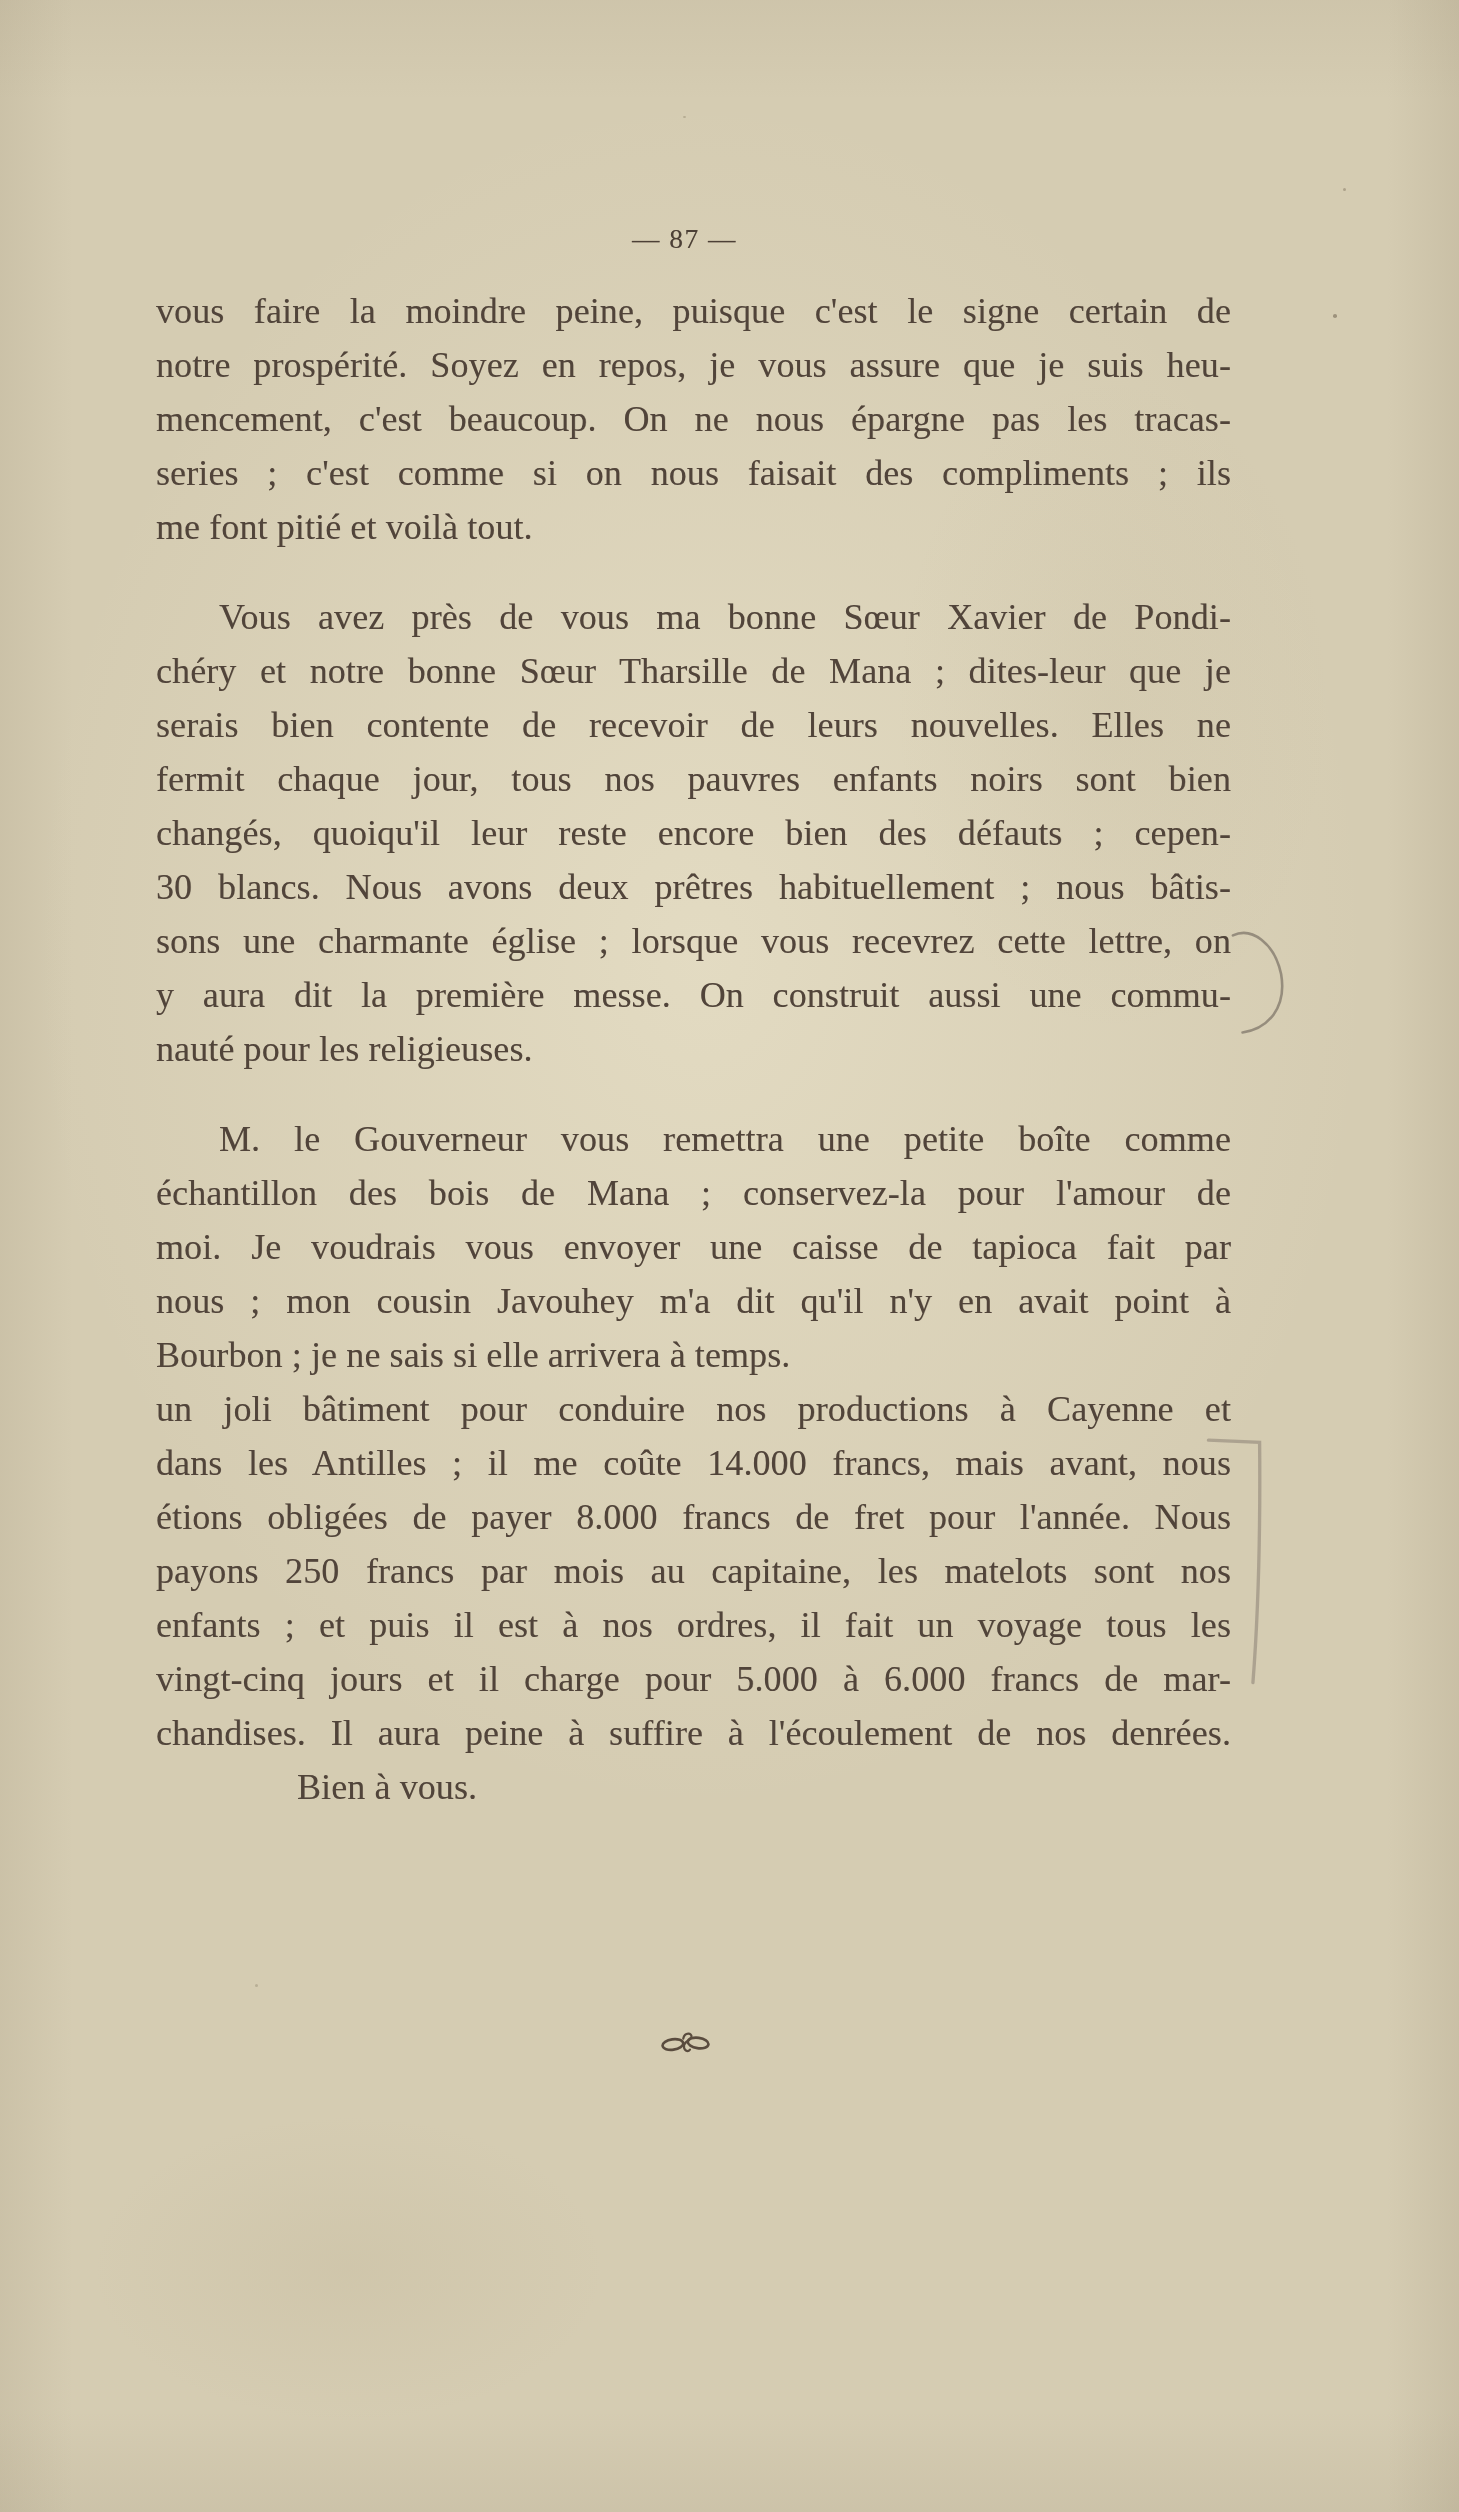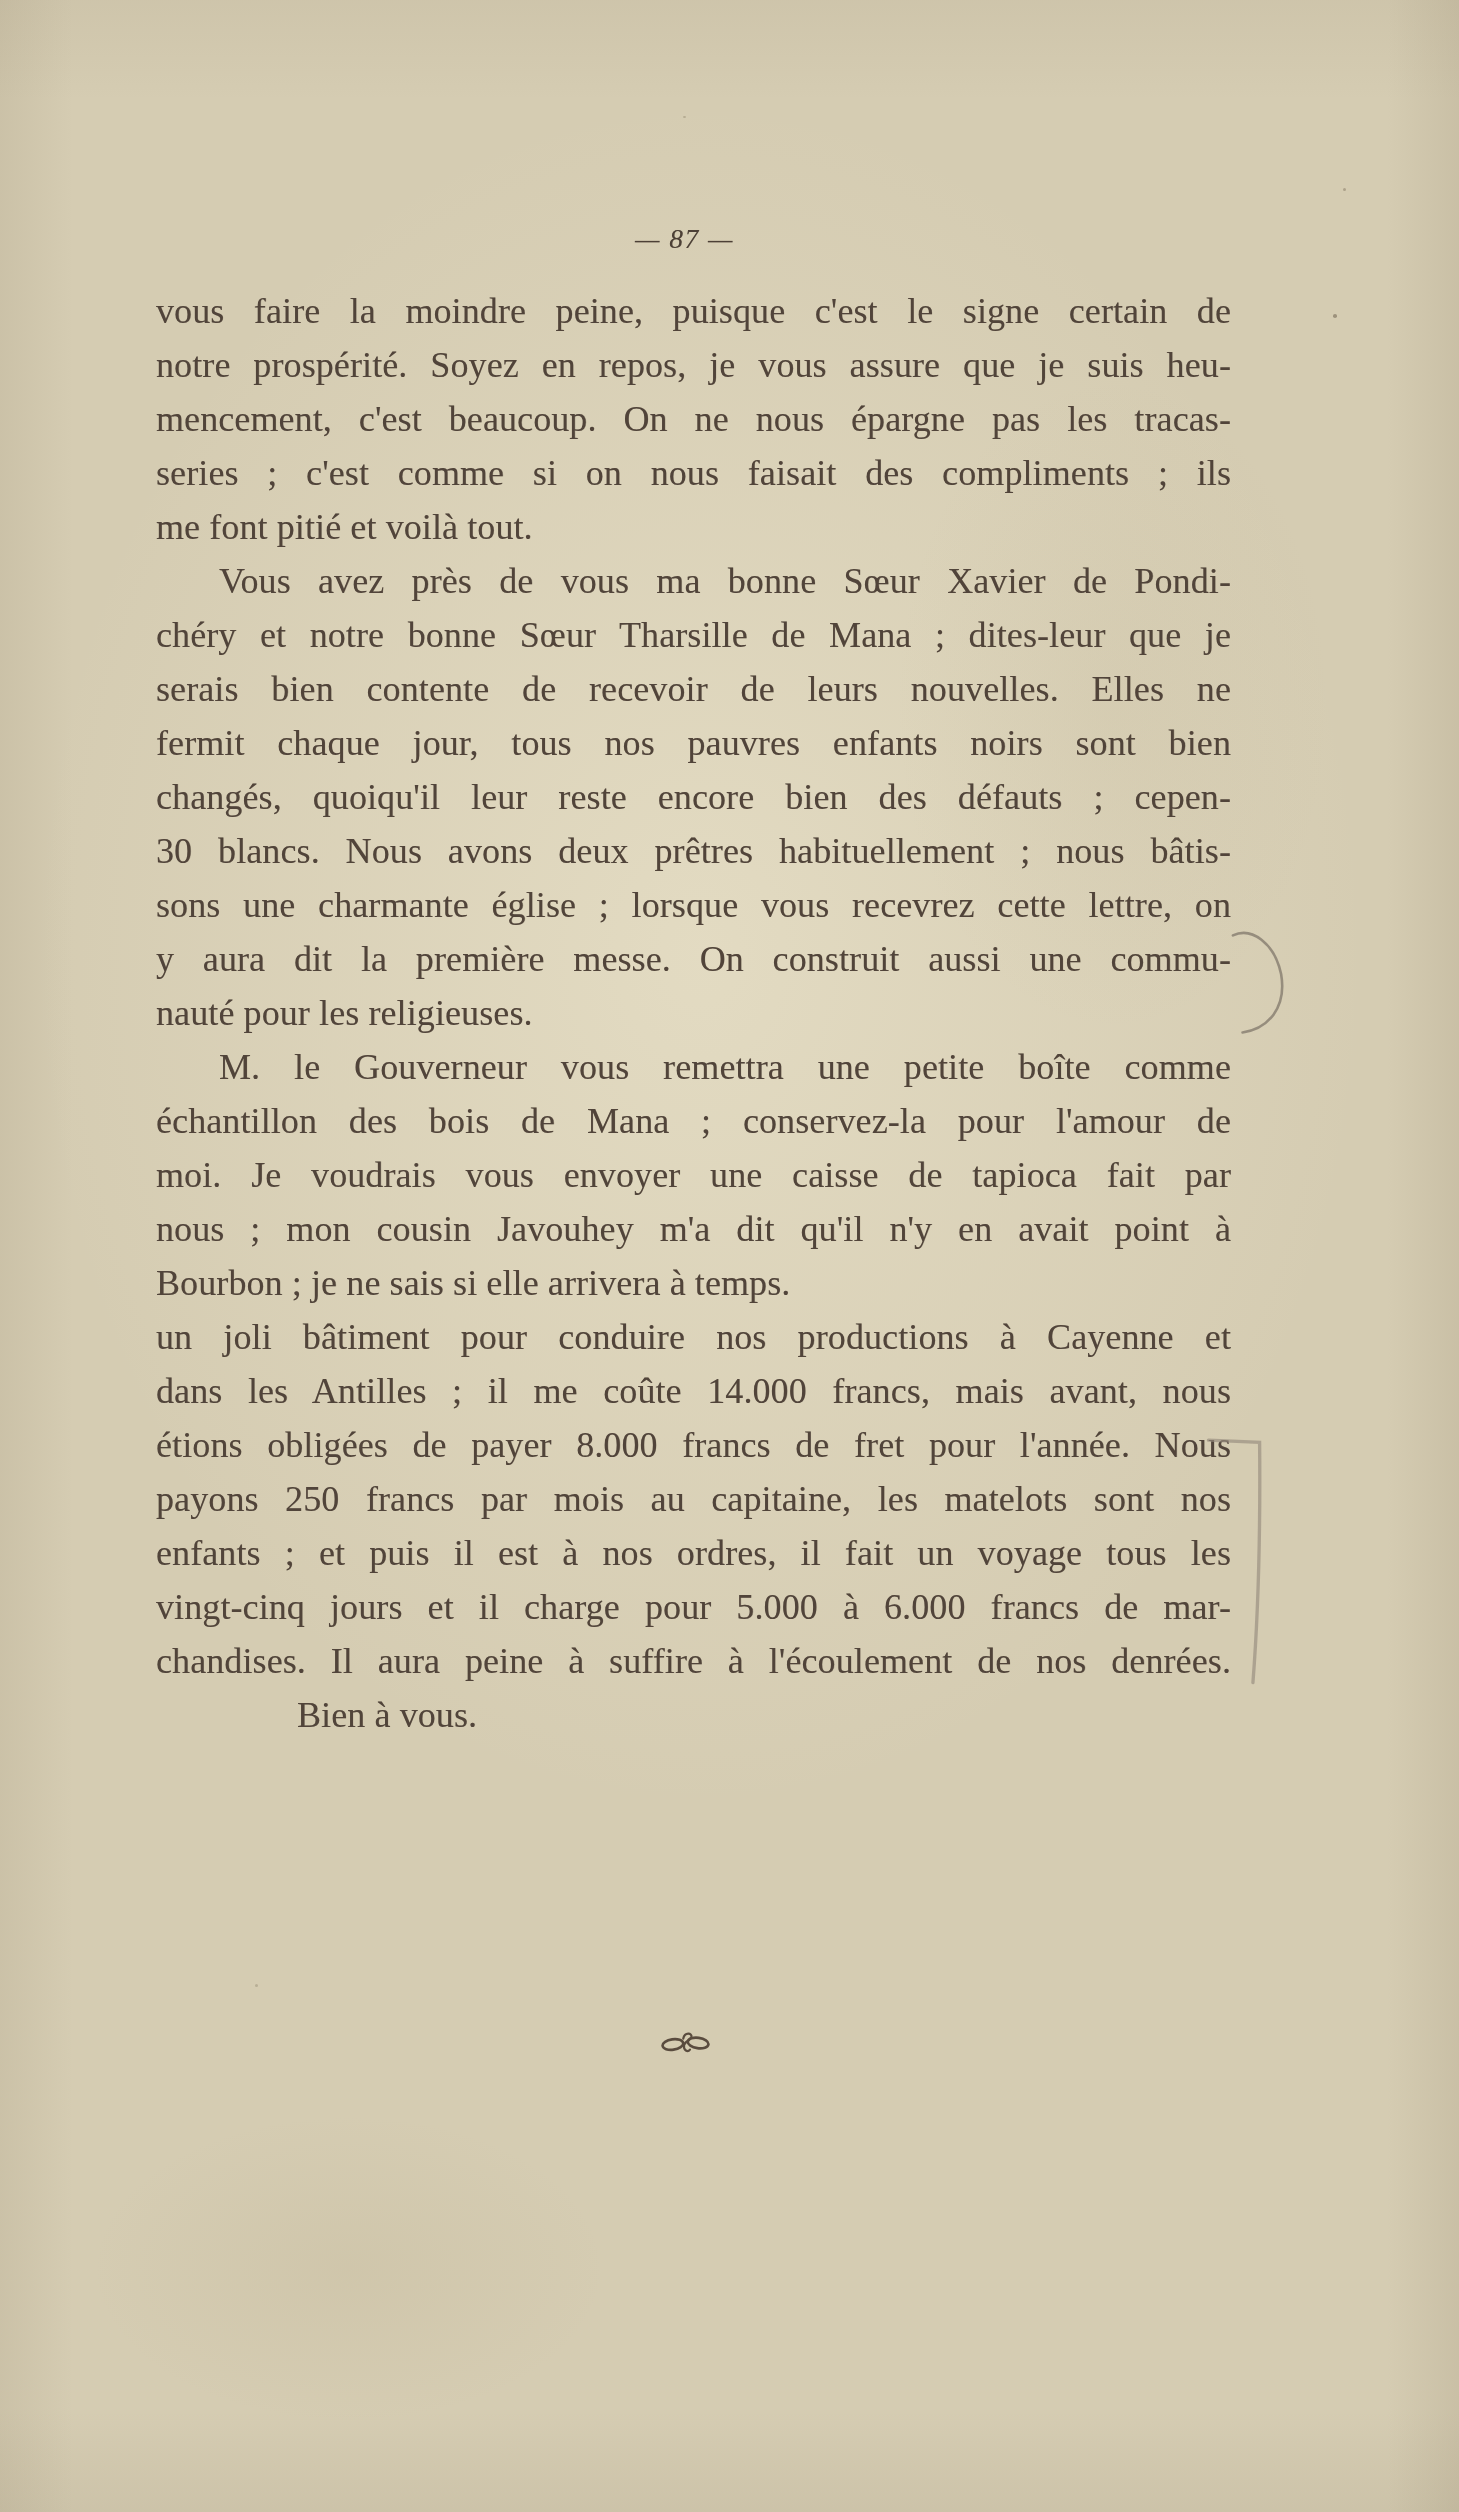--- a/index.html
+++ b/index.html
@@ -25,21 +25,20 @@
 
   .page-number{
     position:absolute;
     left:156px;top:224px;width:1075px;
     transform:translateX(-9px);
     text-align:center;
     font-size:27.4px;
     color:#4c4036;
     letter-spacing:1.5px;
     text-shadow:0.3px 0.3px 0.5px rgba(70,58,46,0.35);
-    font-style:italic;
   }
 
   .textblock{
     position:absolute;
     left:156px;top:284px;width:1075px;
     font-size:36px;
     color:#51443a;
     text-shadow:0.3px 0.3px 0.6px rgba(70,58,46,0.30);
     letter-spacing:0.1px;
   }
@@ -48,21 +47,21 @@
     line-height:54px;
     white-space:nowrap;
   }
   .line.just{
     white-space:normal;
     text-align:justify;
     text-align-last:justify;
     overflow:hidden;
   }
   .line.indent{padding-left:63px;}
-  .line.just.indent{padding-left:0;text-indent:63px;}
+  .line.just.indent{padding-left:0;text-indent:63px;margin-top:36px;}
   .line.sig{padding-left:141px;font-family:Liberation Serif, serif;}
 
   .speck{position:absolute;border-radius:50%;pointer-events:none;}
   .speck.s1{left:1333px;top:314px;width:4.4px;height:3.7px;background:#6f6250;opacity:.55;}
   .speck.s2{left:1343px;top:188px;width:3px;height:3px;background:#7a6c58;opacity:.45;}
   .speck.s3{left:683px;top:116px;width:3px;height:2.2px;background:#8a7c64;opacity:.4;}
   .speck.s4{left:255px;top:1984px;width:3px;height:3px;background:#857760;opacity:.35;}
 
   .marks-svg,.ornament-svg{position:absolute;pointer-events:none;}
   .marks-svg{left:0;top:0;}

